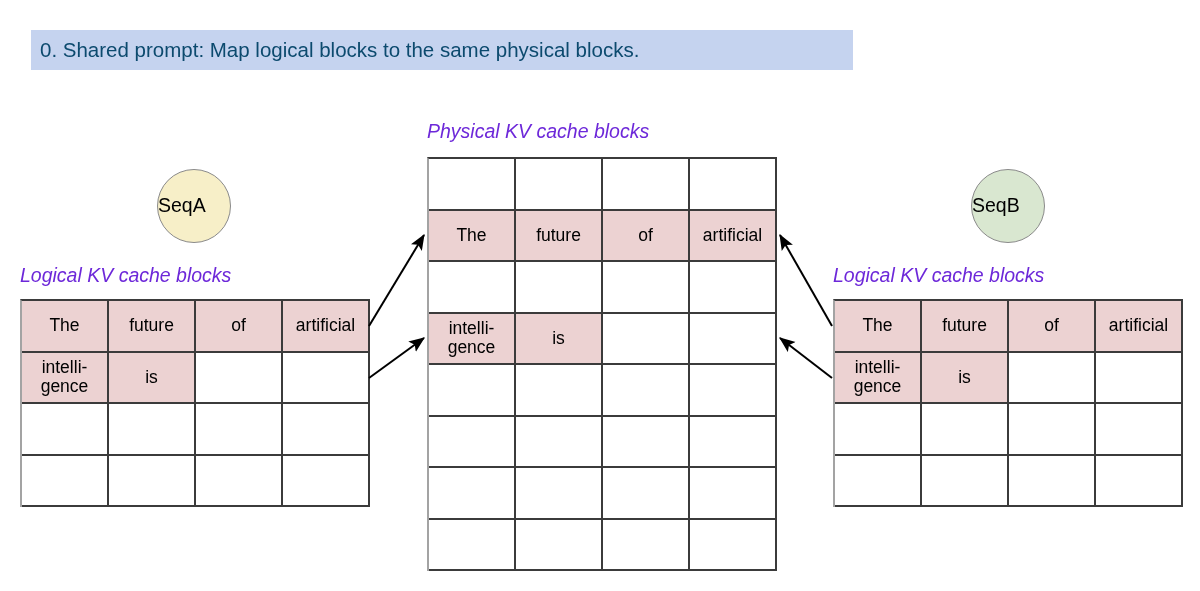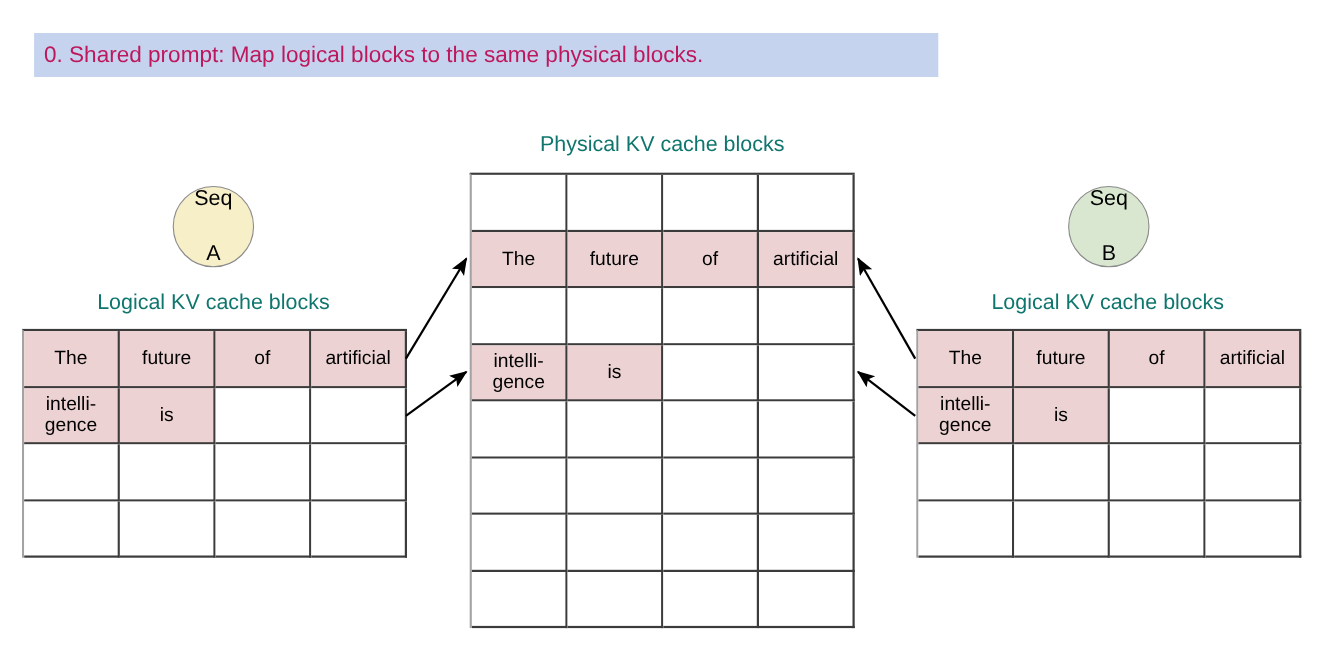--- a/index.html
+++ b/index.html
@@ -32,49 +32,49 @@
     height: 40px;
     background: #c5d3ef;
     display: flex;
     align-items: center;
     box-sizing: border-box;
     padding-left: 9px;
   }
   .banner-text {
     font-size: 20.5px;
     line-height: 1;
-    color: #be185d;
+    color: #0c4a6e;
     white-space: nowrap;
   }
 
   
   .caption {
     position: absolute;
     font-size: 19.5px;
     line-height: 1;
-    color: #0f766e;
+    color: #6d28d9;
     white-space: nowrap;
-    text-align: center;
+    font-style: italic;
   }
   #caption-physical { left: 427px; top: 122px; width: 350px; }
   #caption-logical-a { left: 20px;  top: 266px; width: 348px; }
   #caption-logical-b { left: 833px; top: 266px; width: 348px; }
 
   
   .seq-circle {
     position: absolute;
     width: 74px;
     height: 74px;
     border-radius: 50%;
     border: 1.6px solid #8a8a8a;
     box-sizing: border-box;
     display: flex;
-    flex-direction: column;
+    flex-direction: row;
     align-items: center;
-    justify-content: space-between;
+    justify-content: flex-start;
     font-size: 19.5px;
     line-height: 1.12;
   }
   #seq-a { left: 157px; top: 169px; background: #f7efc8; }
   #seq-b { left: 971px; top: 169px; background: #d9e7d0; }
 
   
   .grid {
     position: absolute;
     display: grid;

